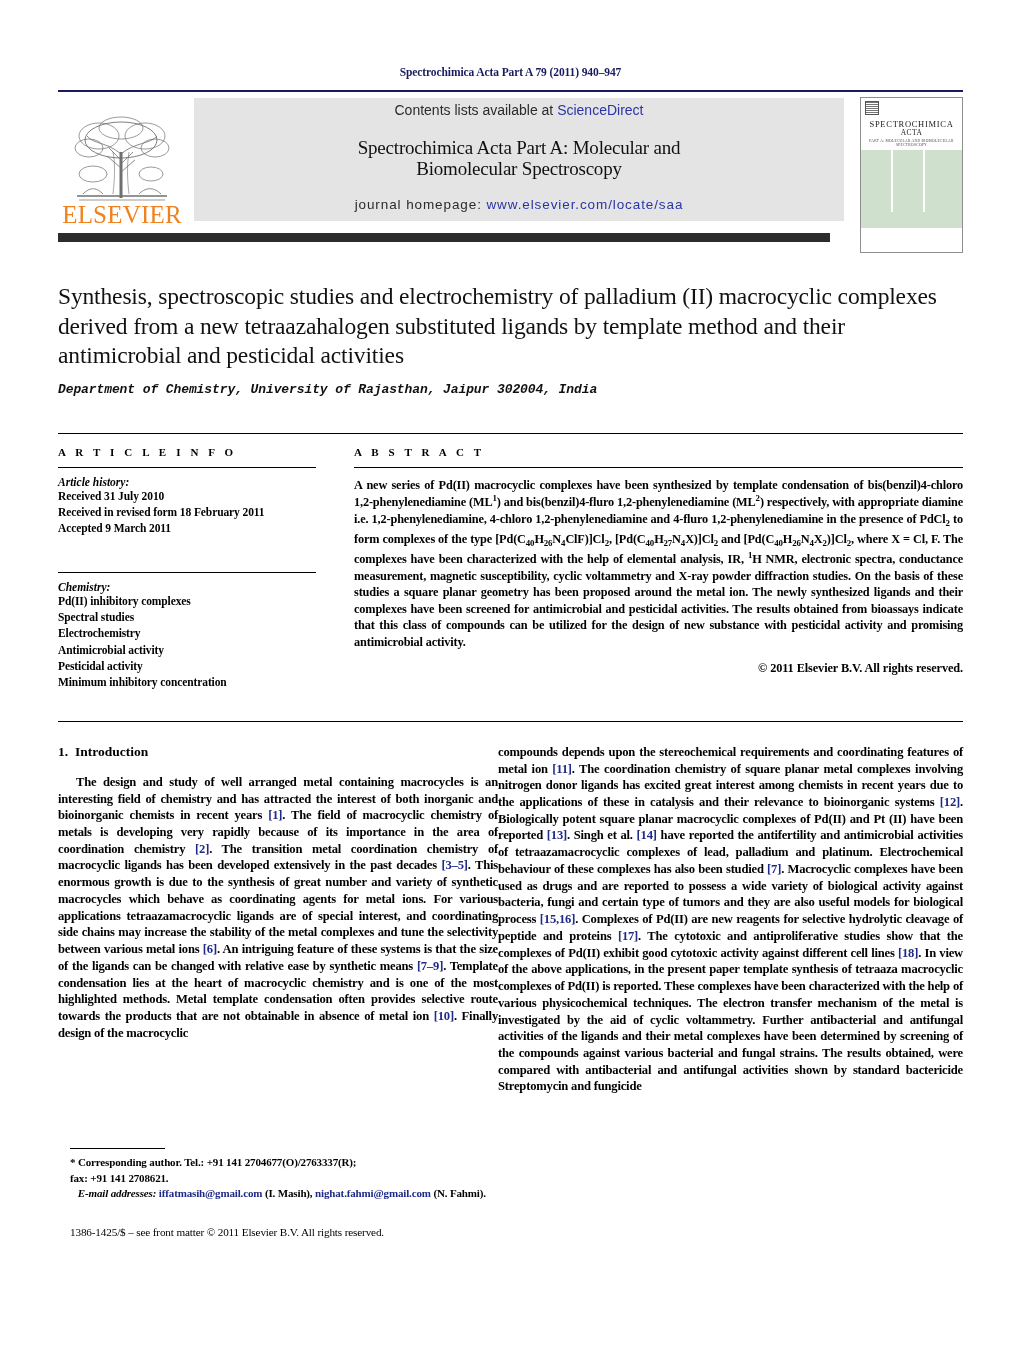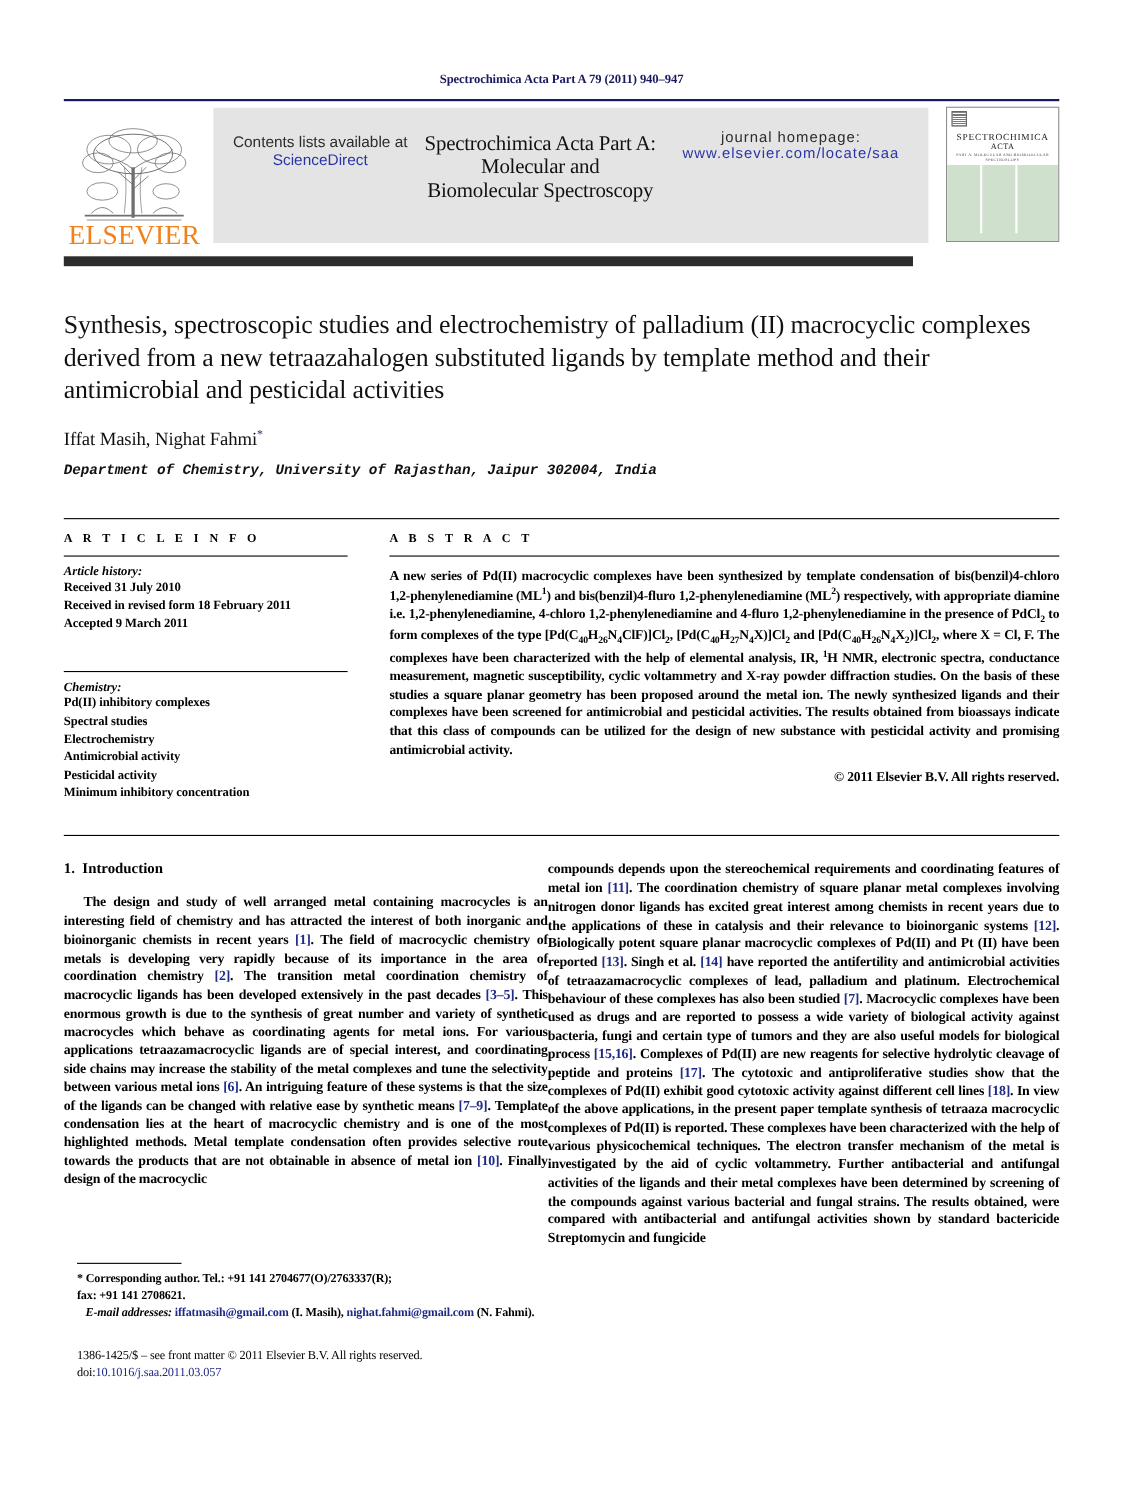--- a/index.html
+++ b/index.html
@@ -65,24 +65,25 @@
     letter-spacing: 0.2px;
     line-height: 1;
     margin-top: -1px;
     font-weight: normal;
   }
   .journal-box {
     flex: 1 1 auto;
     background: #e4e4e4;
     margin: 6px 0 6px 8px;
     text-align: center;
-    padding: 19px 10px 6px;
+    padding: 0 10px 6px;
     box-sizing: border-box;
     display: flex;
-    flex-direction: row;
+    flex-direction: column;
+    justify-content: space-between;
   }
   .contents-line {
     font-family: "Liberation Sans", sans-serif;
     font-size: 14px;
     color: #2b2b2b;
     margin-top: 4px;
   }
   .contents-line .sd {
     color: #2a35a5;
   }
@@ -103,21 +104,21 @@
   }
   .homepage-line .url { color: #2a35a5; }
 
   .cover-thumb {
     flex: 0 0 103px;
     width: 103px;
     margin-left: 16px;
     border: 1px solid #8e8e8e;
     background: #fff;
     box-sizing: border-box;
-    height: 123px;
+    height: 156px;
     align-self: flex-start;
     margin-top: 5px;
     position: relative;
     overflow: hidden;
   }
   .cover-top {
     padding: 3px 4px 0;
     text-align: center;
   }
   .cover-elsq {
@@ -371,23 +372,20 @@
 
       </div>
 
     </div>
   </div>
 
   <div class="dark-bar"></div>
 
   <div class="title-block">
     <h1 class="paper-title">Synthesis, spectroscopic studies and electrochemistry of palladium (II) macrocyclic complexes derived from a new tetraazahalogen substituted ligands by template method and their antimicrobial and pesticidal activities</h1>
-    <div class="authors">
-      <span>Iffat Masih, Nighat Fahmi</span><sup>*</sup>
-    </div>
     <div class="affiliation">Department of Chemistry, University of Rajasthan, Jaipur 302004, India</div>
   </div>
 
   <div class="info-abstract">
 
     <div class="col-info">
       <div class="sec-head">A R T I C L E    I N F O</div>
       <div class="rule"></div>
       <div class="hist-label">Article history:</div>
       <div class="info-line">Received 31 July 2010</div>
@@ -495,19 +493,16 @@
     <div class="fn-line">fax: +91 141 2708621.</div>
     <div class="fn-line">
       &nbsp;&nbsp;&nbsp;<span class="em">E-mail addresses:</span>
       <span class="link">iffatmasih@gmail.com</span>
       <span>(I. Masih),</span>
       <span class="link">nighat.fahmi@gmail.com</span>
       <span>(N. Fahmi).</span>
     </div>
     <div class="issn-block">
       <div>1386-1425/$ – see front matter © 2011 Elsevier B.V. All rights reserved.</div>
-      <div>
-        <span>doi:</span><span class="link">10.1016/j.saa.2011.03.057</span>
-      </div>
     </div>
   </div>
 
 </div>
 
 </body></html>

